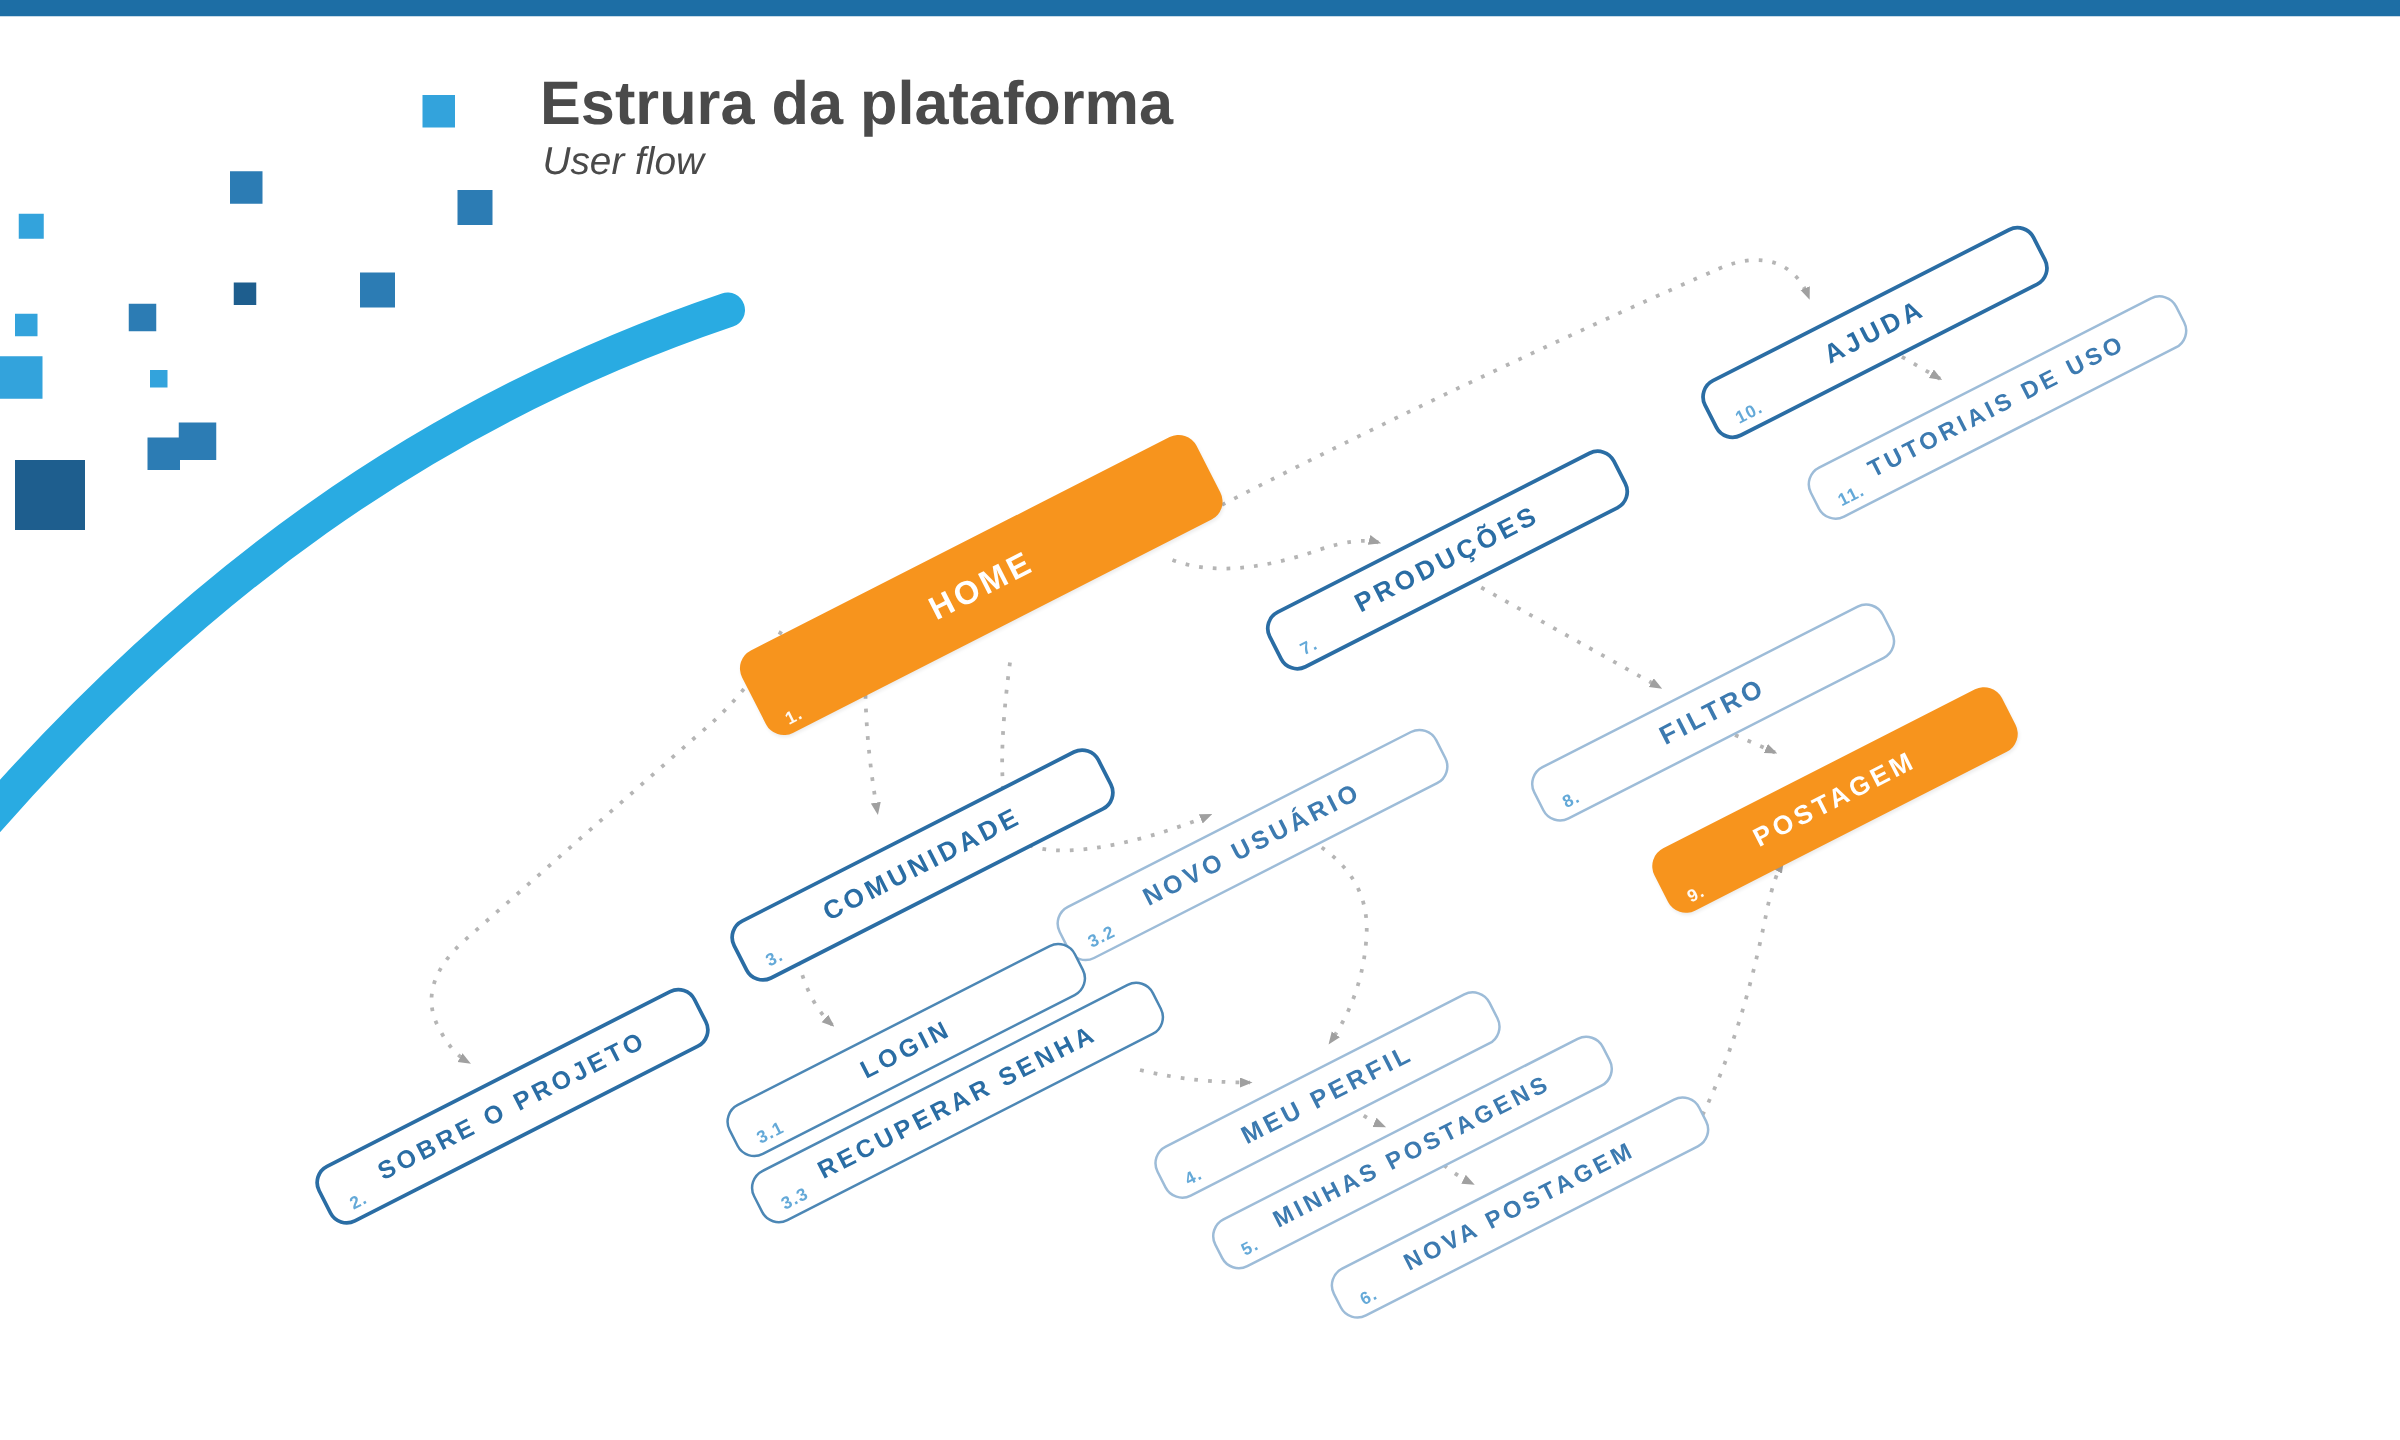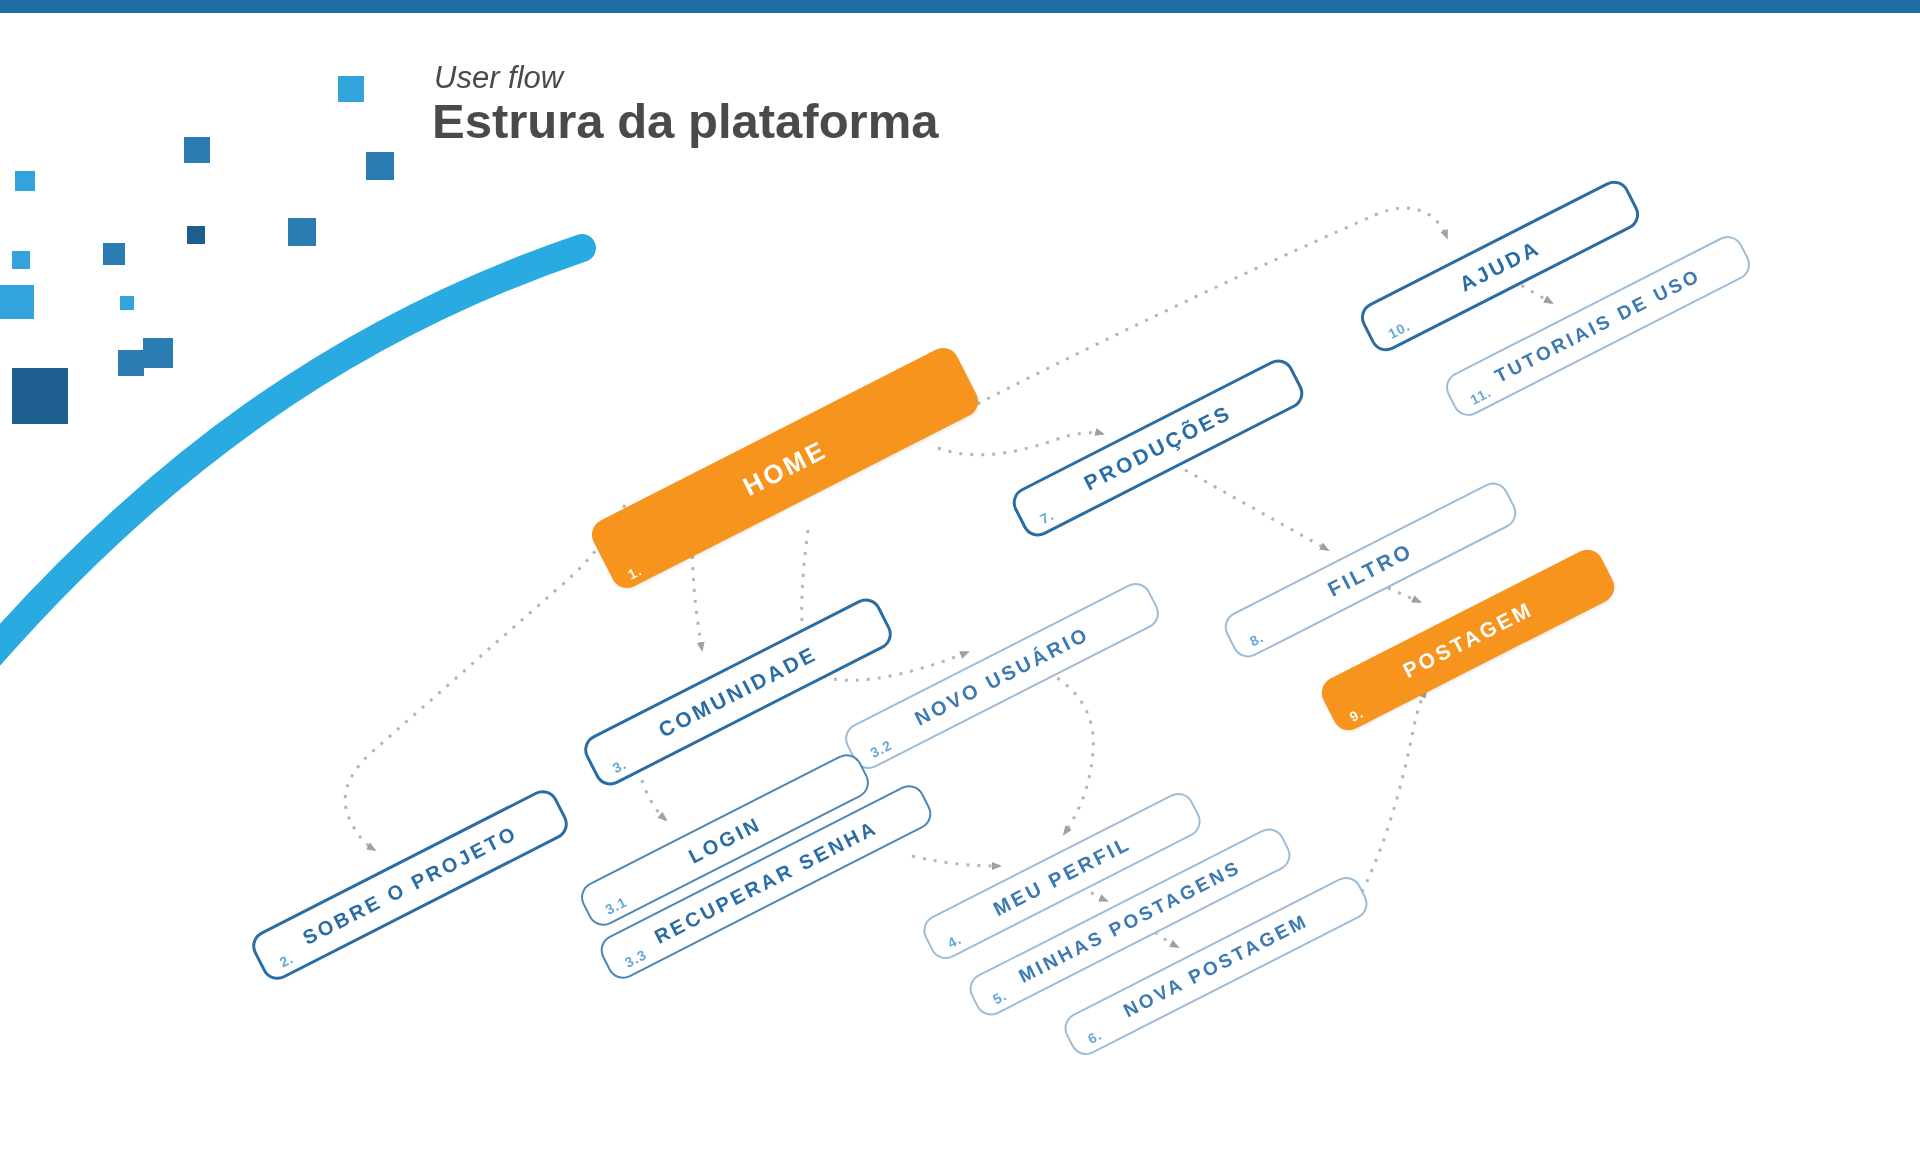--- a/index.html
+++ b/index.html
@@ -81,22 +81,22 @@
     <div class="sq dark" style="left: 187px; top: 226px; width: 18px; height: 18px;"></div>
     <div class="sq medium" style="left: 288px; top: 218px; width: 28px; height: 28px;"></div>
     <div class="sq light" style="left: 0px; top: 285px; width: 34px; height: 34px;"></div>
     <div class="sq medium" style="left: 143px; top: 338px; width: 30px; height: 30px;"></div>
     <div class="sq light" style="left: 120px; top: 296px; width: 14px; height: 14px;"></div>
     <div class="sq dark" style="left: 12px; top: 368px; width: 56px; height: 56px;"></div>
     <div class="sq medium" style="left: 118px; top: 350px; width: 26px; height: 26px;"></div>
   </div>
 
 <div id="titleblock">
+  <div id="page-title">Estrura da plataforma</div>
   <div id="page-subtitle">User flow</div>
-  <div id="page-title">Estrura da plataforma</div>
 </div>
 
 <svg id="wires" width="1920" height="1152" viewBox="0 0 1920 1152">
   <defs>
     <marker id="arrow" markerWidth="10" markerHeight="10" refX="8" refY="4" orient="auto" markerUnits="userSpaceOnUse">
       <path d="M0,0 L10,4 L0,8 Z" fill="#a0a0a0"></path>
     </marker>
   </defs>
   <g id="edges">
       <path d="M 958,414 C 1120,330 1290,252 1375,215 C 1412,199 1437,212 1447,238" class="connector" marker-end="url(#arrow)"></path>

